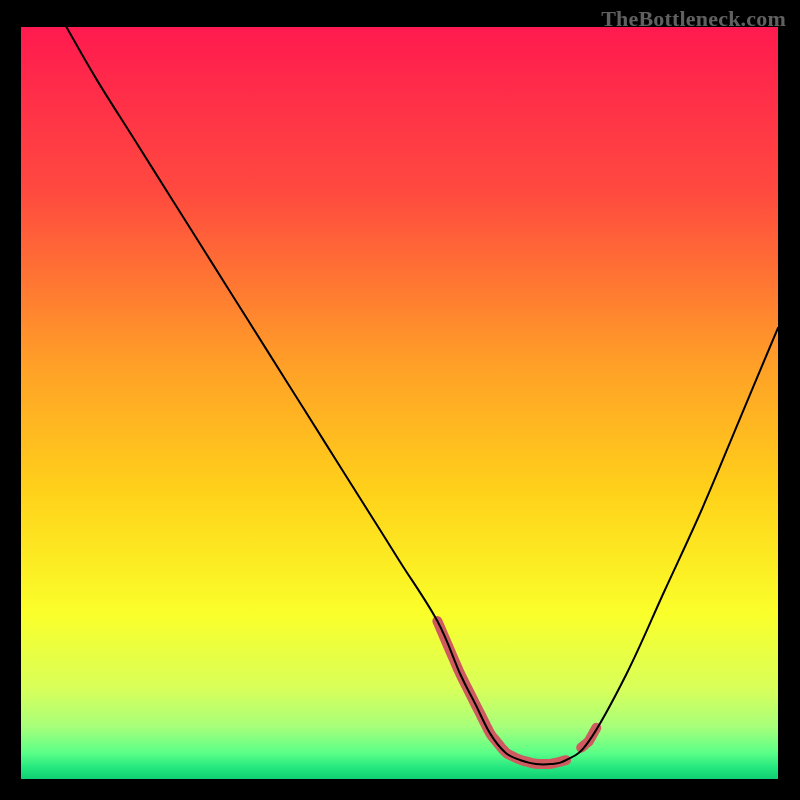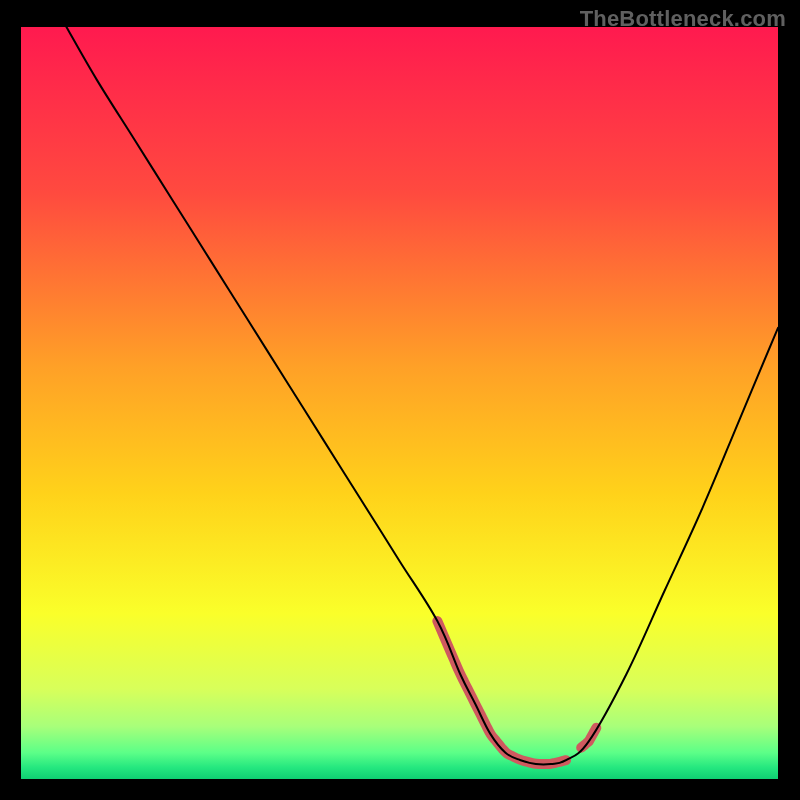--- a/index.html
+++ b/index.html
@@ -12,21 +12,21 @@
   }
   .stage {
     position: relative;
     width: 800px;
     height: 800px;
   }
   .watermark {
     position: absolute;
     top: 6px;
     right: 14px;
-    font-family: Liberation Sans, sans-serif;
+    font-family: Liberation Serif, serif;
     font-size: 22px;
     font-weight: 600;
     color: #606060;
     letter-spacing: 0.2px;
     user-select: none;
   }
   svg { display: block; }
 </style>
 </head>
 <body>

